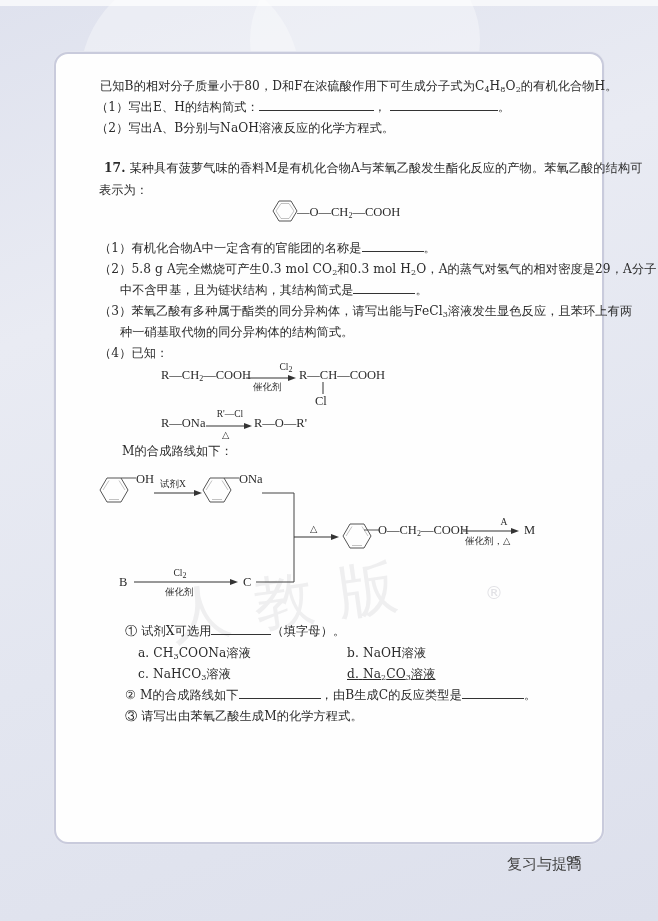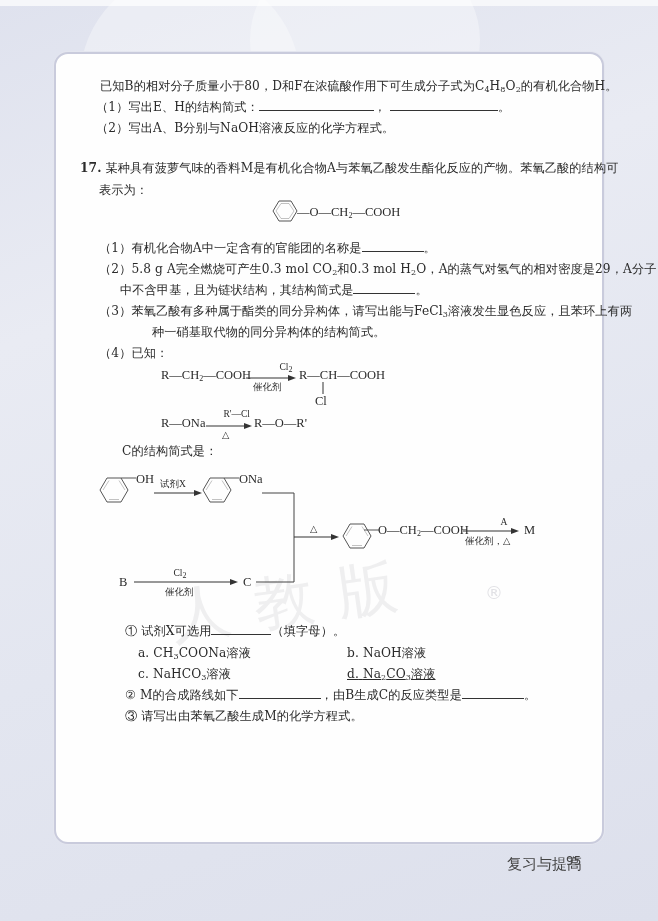--- a/index.html
+++ b/index.html
@@ -14,21 +14,21 @@
   .card {
     position:absolute; left:54px; top:52px; width:550px; height:792px;
     background:#fefefe; border-radius:14px;
     border:2px solid #c9cbdc;
     box-shadow: 0 0 0 1px #e4e6ef;
     box-sizing:border-box;
   }
   .line { position:absolute; font-size:12.2px; line-height:16px; white-space:nowrap; letter-spacing:0.1px; }
   .blank { display:inline-block; border-bottom:1px solid #333; vertical-align:baseline; height:11px; }
   sub { font-size:8px; vertical-align:-2px; line-height:0; }
-  .bold { font-weight:bold; }
+  .bold { font-weight:bold;margin-left:24px; }
   .chem { position:absolute; font-family:"Liberation Serif","DejaVu Serif", serif; font-size:12.5px; white-space:nowrap; line-height:14px; }
   .small { font-size:9.5px; }
   svg { position:absolute; overflow:visible; }
   .footer { position:absolute; top:855px; font-size:15px; color:#444; }
   .watermark { position:absolute; font-size:60px; color:rgba(200,200,205,0.28); font-family:"DejaVu Serif", serif; transform:rotate(-8deg); letter-spacing:24px; }
   .wm-r { position:absolute; font-size:18px; color:rgba(190,190,200,0.45); font-family:"DejaVu Sans", sans-serif; }
 </style>
 </head>
 <body>
 
@@ -68,50 +68,50 @@
 </div>
 <div class="line" style="left:99px;top:261px;">
   <span>（2）5.8 g A完全燃烧可产生0.3 mol CO</span><sub>2</sub><span>和0.3 mol H</span><sub>2</sub><span>O，A的蒸气对氢气的相对密度是29，A分子</span>
 </div>
 <div class="line" style="left:120px;top:282px;">
   <span>中不含甲基，且为链状结构，其结构简式是</span><span class="blank" style="width:62px"></span><span>。</span>
 </div>
 <div class="line" style="left:99px;top:303px;">
   <span>（3）苯氧乙酸有多种属于酯类的同分异构体，请写出能与FeCl</span><sub>3</sub><span>溶液发生显色反应，且苯环上有两</span>
 </div>
-<div class="line" style="left:120px;top:324px;margin-left:32px;">种一硝基取代物的同分异构体的结构简式。</div>
+<div class="line" style="left:120px;top:324px;">种一硝基取代物的同分异构体的结构简式。</div>
 <div class="line" style="left:99px;top:345px;">（4）已知：</div>
 
 <div class="chem" style="left:161px;top:368px;">
   <span>R—CH</span><sub>2</sub><span>—COOH</span>
 </div>
 <div class="chem small" style="left:263px;top:360px;width:46px;text-align:center;">
   <span>Cl</span><sub>2</sub>
 </div>
 <svg style="left:246px;top:375px;" width="50" height="6">
   <line x1="0" y1="3" x2="44" y2="3" stroke="#333" stroke-width="1"></line>
   <polygon points="50,3 42,0 42,6" fill="#333"></polygon>
 </svg>
 <div class="chem small" style="left:253px;top:380px;">催化剂</div>
 <div class="chem" style="left:299px;top:368px;">R—CH—COOH</div>
 <svg style="left:321px;top:382px;" width="4" height="14">
   <line x1="2" y1="0" x2="2" y2="12" stroke="#333" stroke-width="1"></line>
 </svg>
 <div class="chem" style="left:315px;top:394px;">Cl</div>
 
 <div class="chem" style="left:161px;top:416px;">R—ONa</div>
-<div class="chem small" style="left:210px;top:407px;width:40px;text-align:right;">R'—Cl</div>
+<div class="chem small" style="left:210px;top:407px;width:40px;text-align:center;">R'—Cl</div>
 <svg style="left:206px;top:423px;" width="46" height="6">
   <line x1="0" y1="3" x2="40" y2="3" stroke="#333" stroke-width="1"></line>
   <polygon points="46,3 38,0 38,6" fill="#333"></polygon>
 </svg>
 <div class="chem small" style="left:222px;top:428px;">△</div>
 <div class="chem" style="left:254px;top:416px;">R—O—R'</div>
 
-<div class="line" style="left:122px;top:443px;">C的结构简式是：</div>
+<div class="line" style="left:122px;top:443px;">M的合成路线如下：</div>
 
 <svg style="left:98px;top:474px;" width="40" height="34">
   <polygon points="2,16 9,4 23,4 30,16 23,28 9,28" fill="none" stroke="#555" stroke-width="1"></polygon>
   <line x1="5" y1="16" x2="11" y2="6.5" stroke="#999" stroke-width="0.6"></line>
   <line x1="21" y1="6.5" x2="27" y2="16" stroke="#999" stroke-width="0.6"></line>
   <line x1="11" y1="25.5" x2="21" y2="25.5" stroke="#999" stroke-width="0.6"></line>
   <line x1="23" y1="4" x2="38" y2="4" stroke="#555" stroke-width="1"></line>
 </svg>
 <div class="chem" style="left:136px;top:472px;">OH</div>
 <div class="chem small" style="left:160px;top:477px;">试剂X</div>

